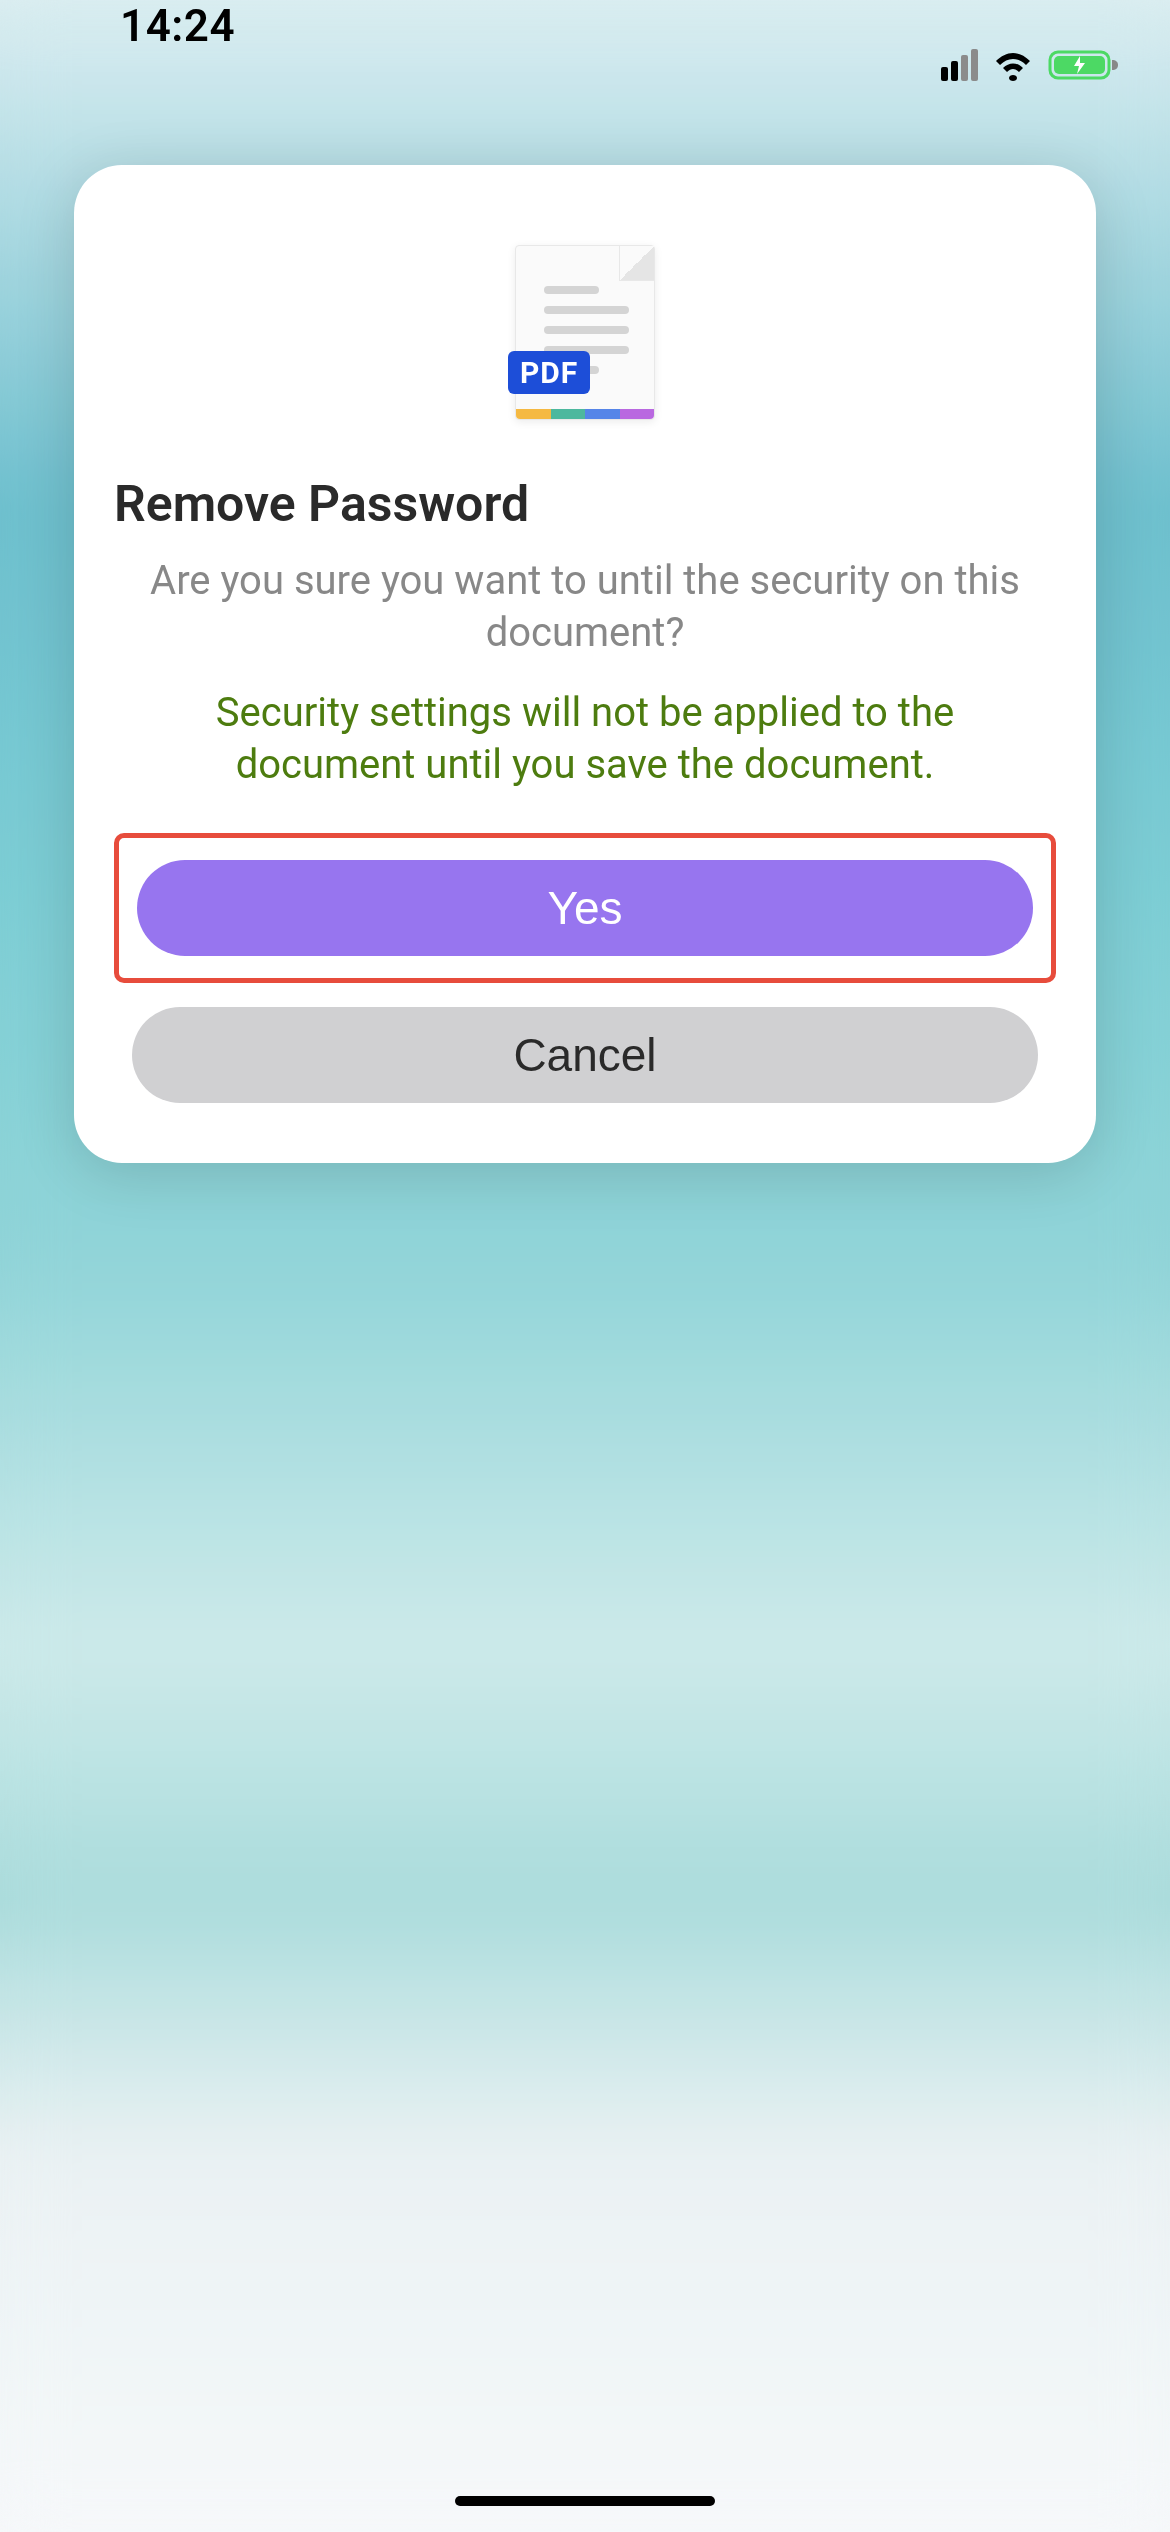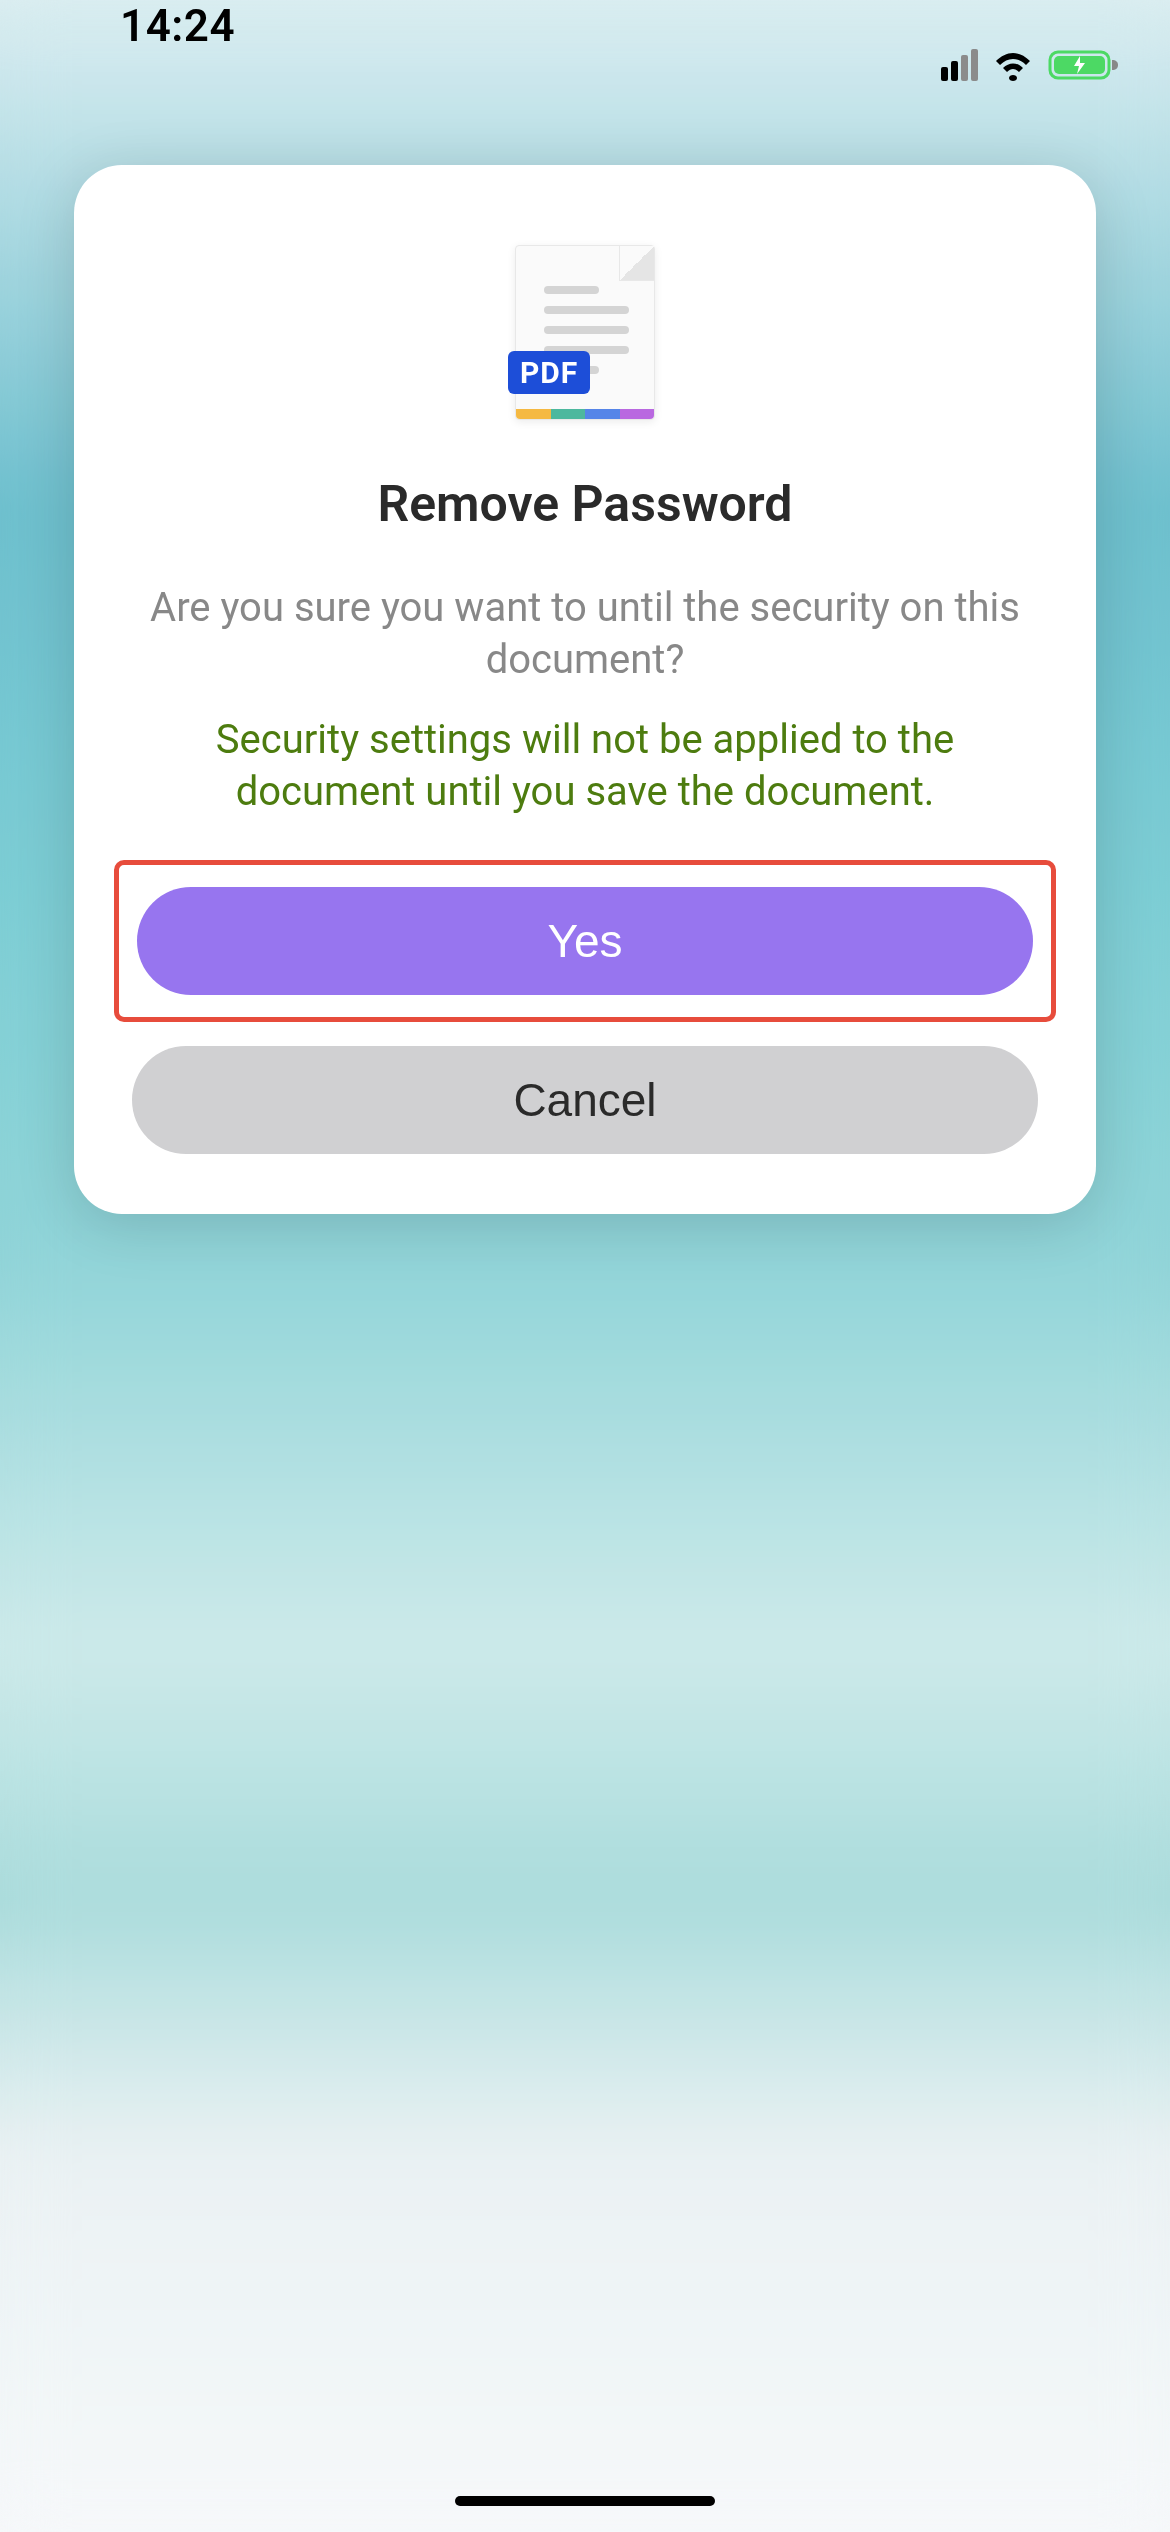--- a/index.html
+++ b/index.html
@@ -176,22 +176,22 @@
     
     .pdf-stripe .s1 { background: #f5b942; }
     .pdf-stripe .s2 { background: #4db89e; }
     .pdf-stripe .s3 { background: #5585e8; }
     .pdf-stripe .s4 { background: #b968e0; }
     
     .dialog-title {
       font-size: 50px;
       font-weight: 600;
       color: #2a2a2a;
-      text-align: center;
-      margin-bottom: 49px;
+      text-align: left;
+      margin-bottom: 22px;
     }
     
     .dialog-message {
       font-size: 40px;
       color: #888;
       text-align: center;
       line-height: 1.3;
       margin-bottom: 28px;
       padding: 0 20px;
     }
@@ -208,21 +208,21 @@
     .highlight-box {
       border: 5px solid #e74c3c;
       border-radius: 10px;
       padding: 22px 18px;
       margin-bottom: 24px;
     }
     
     .btn {
       display: block;
       width: 100%;
-      height: 108px;
+      height: 96px;
       border-radius: 60px;
       font-size: 46px;
       border: none;
       cursor: pointer;
     }
     
     .btn-primary {
       background: #9775ef;
       color: #fff;
       font-weight: 500;

